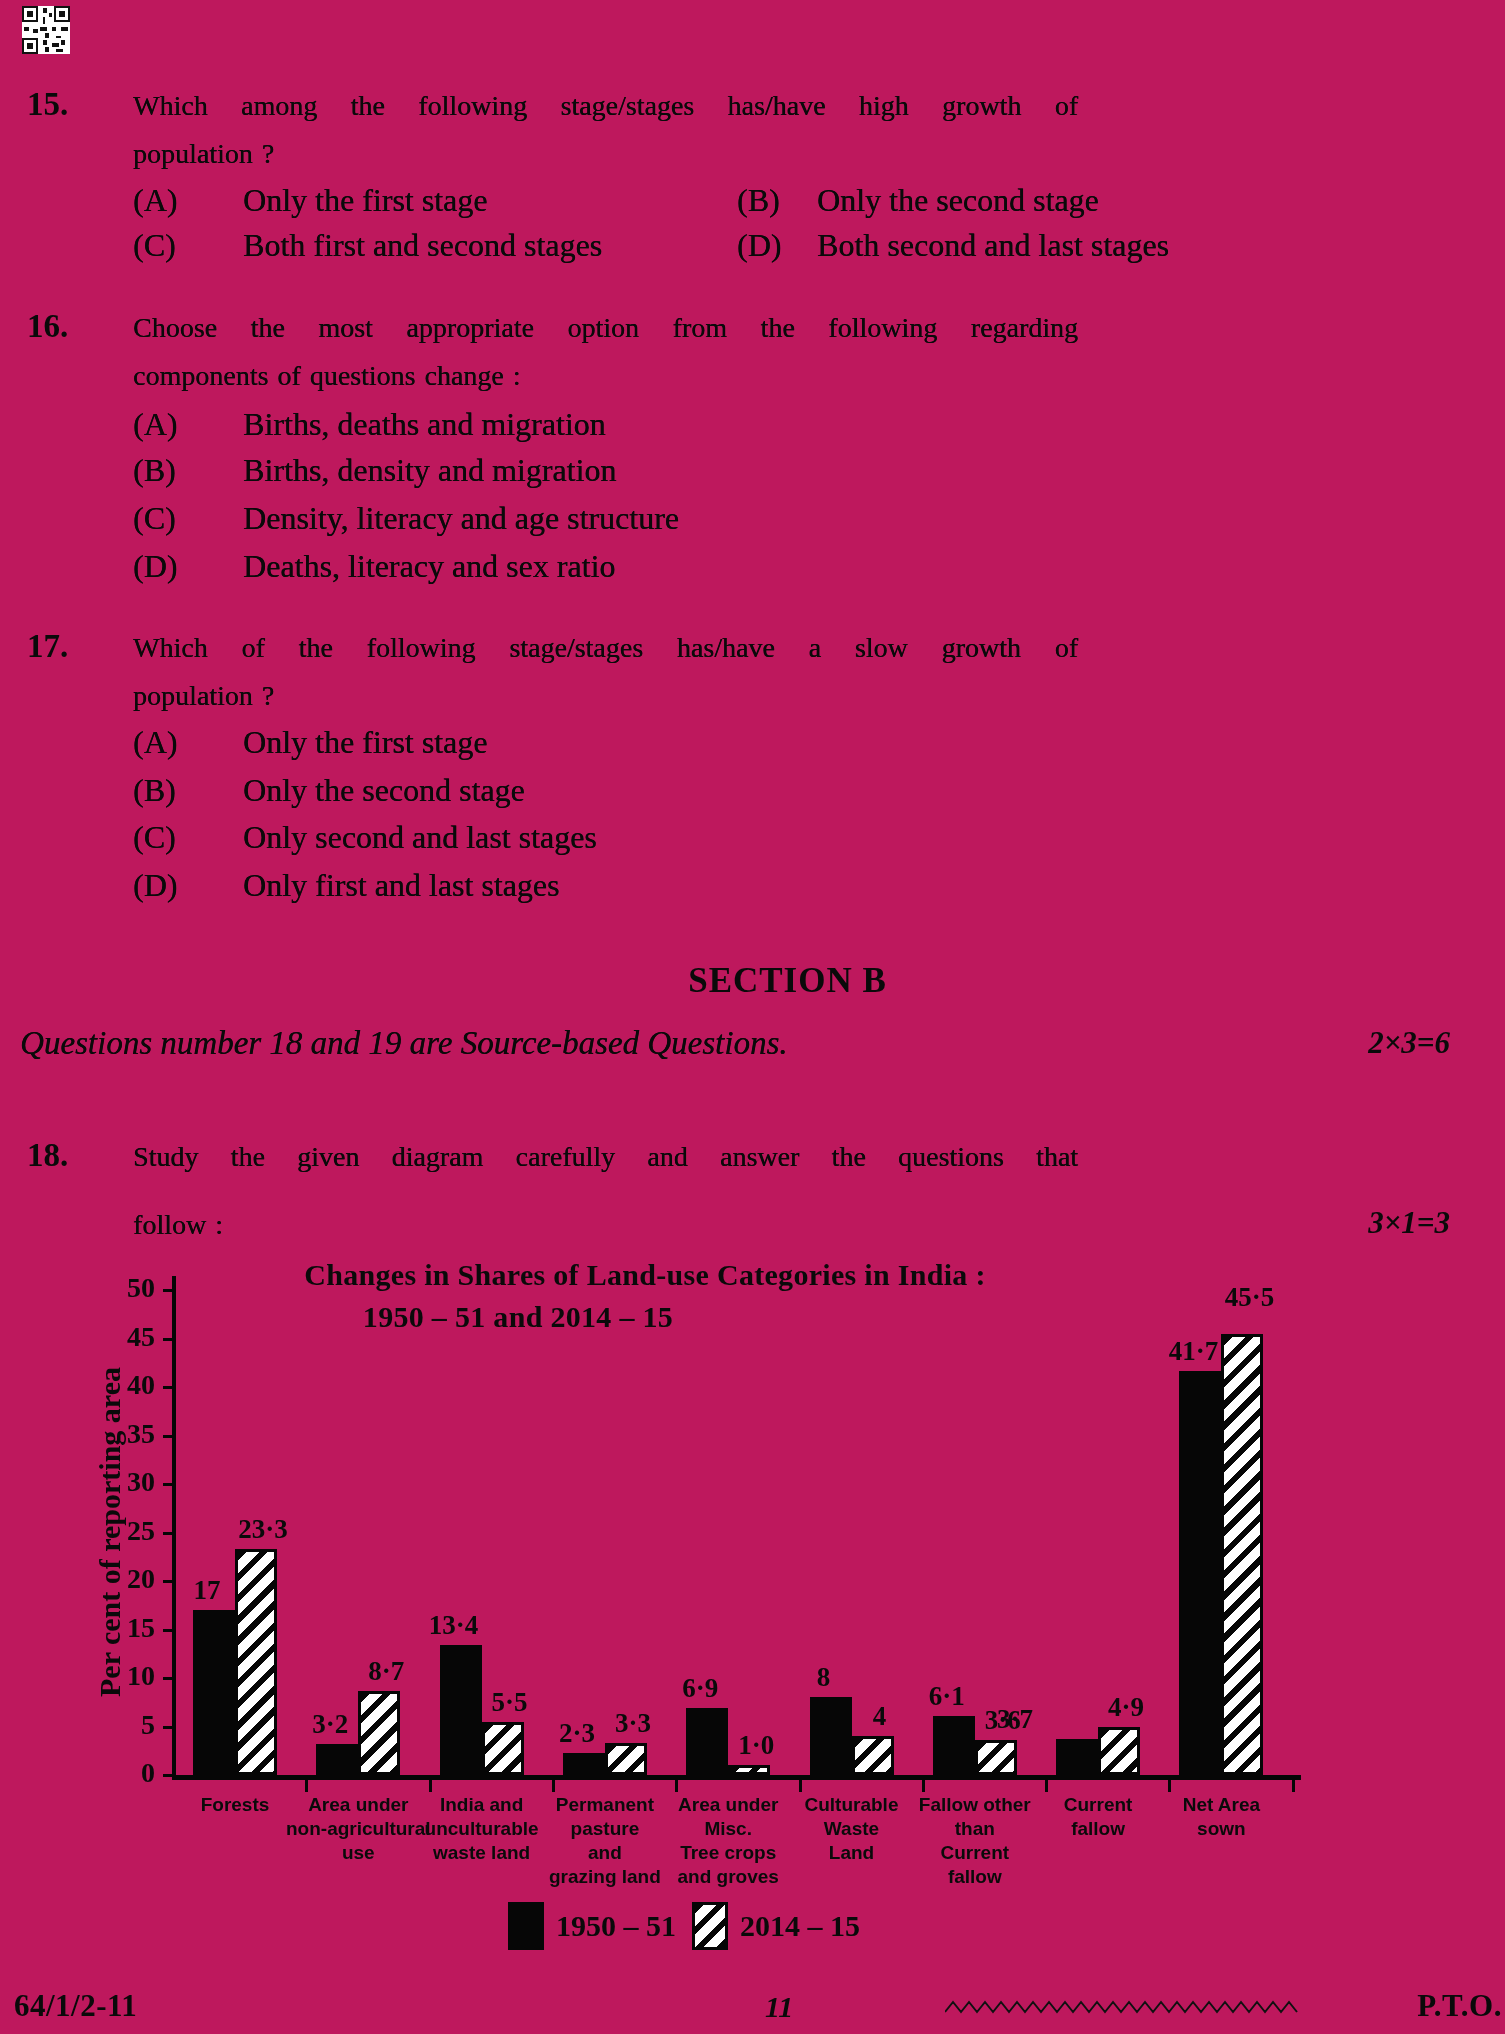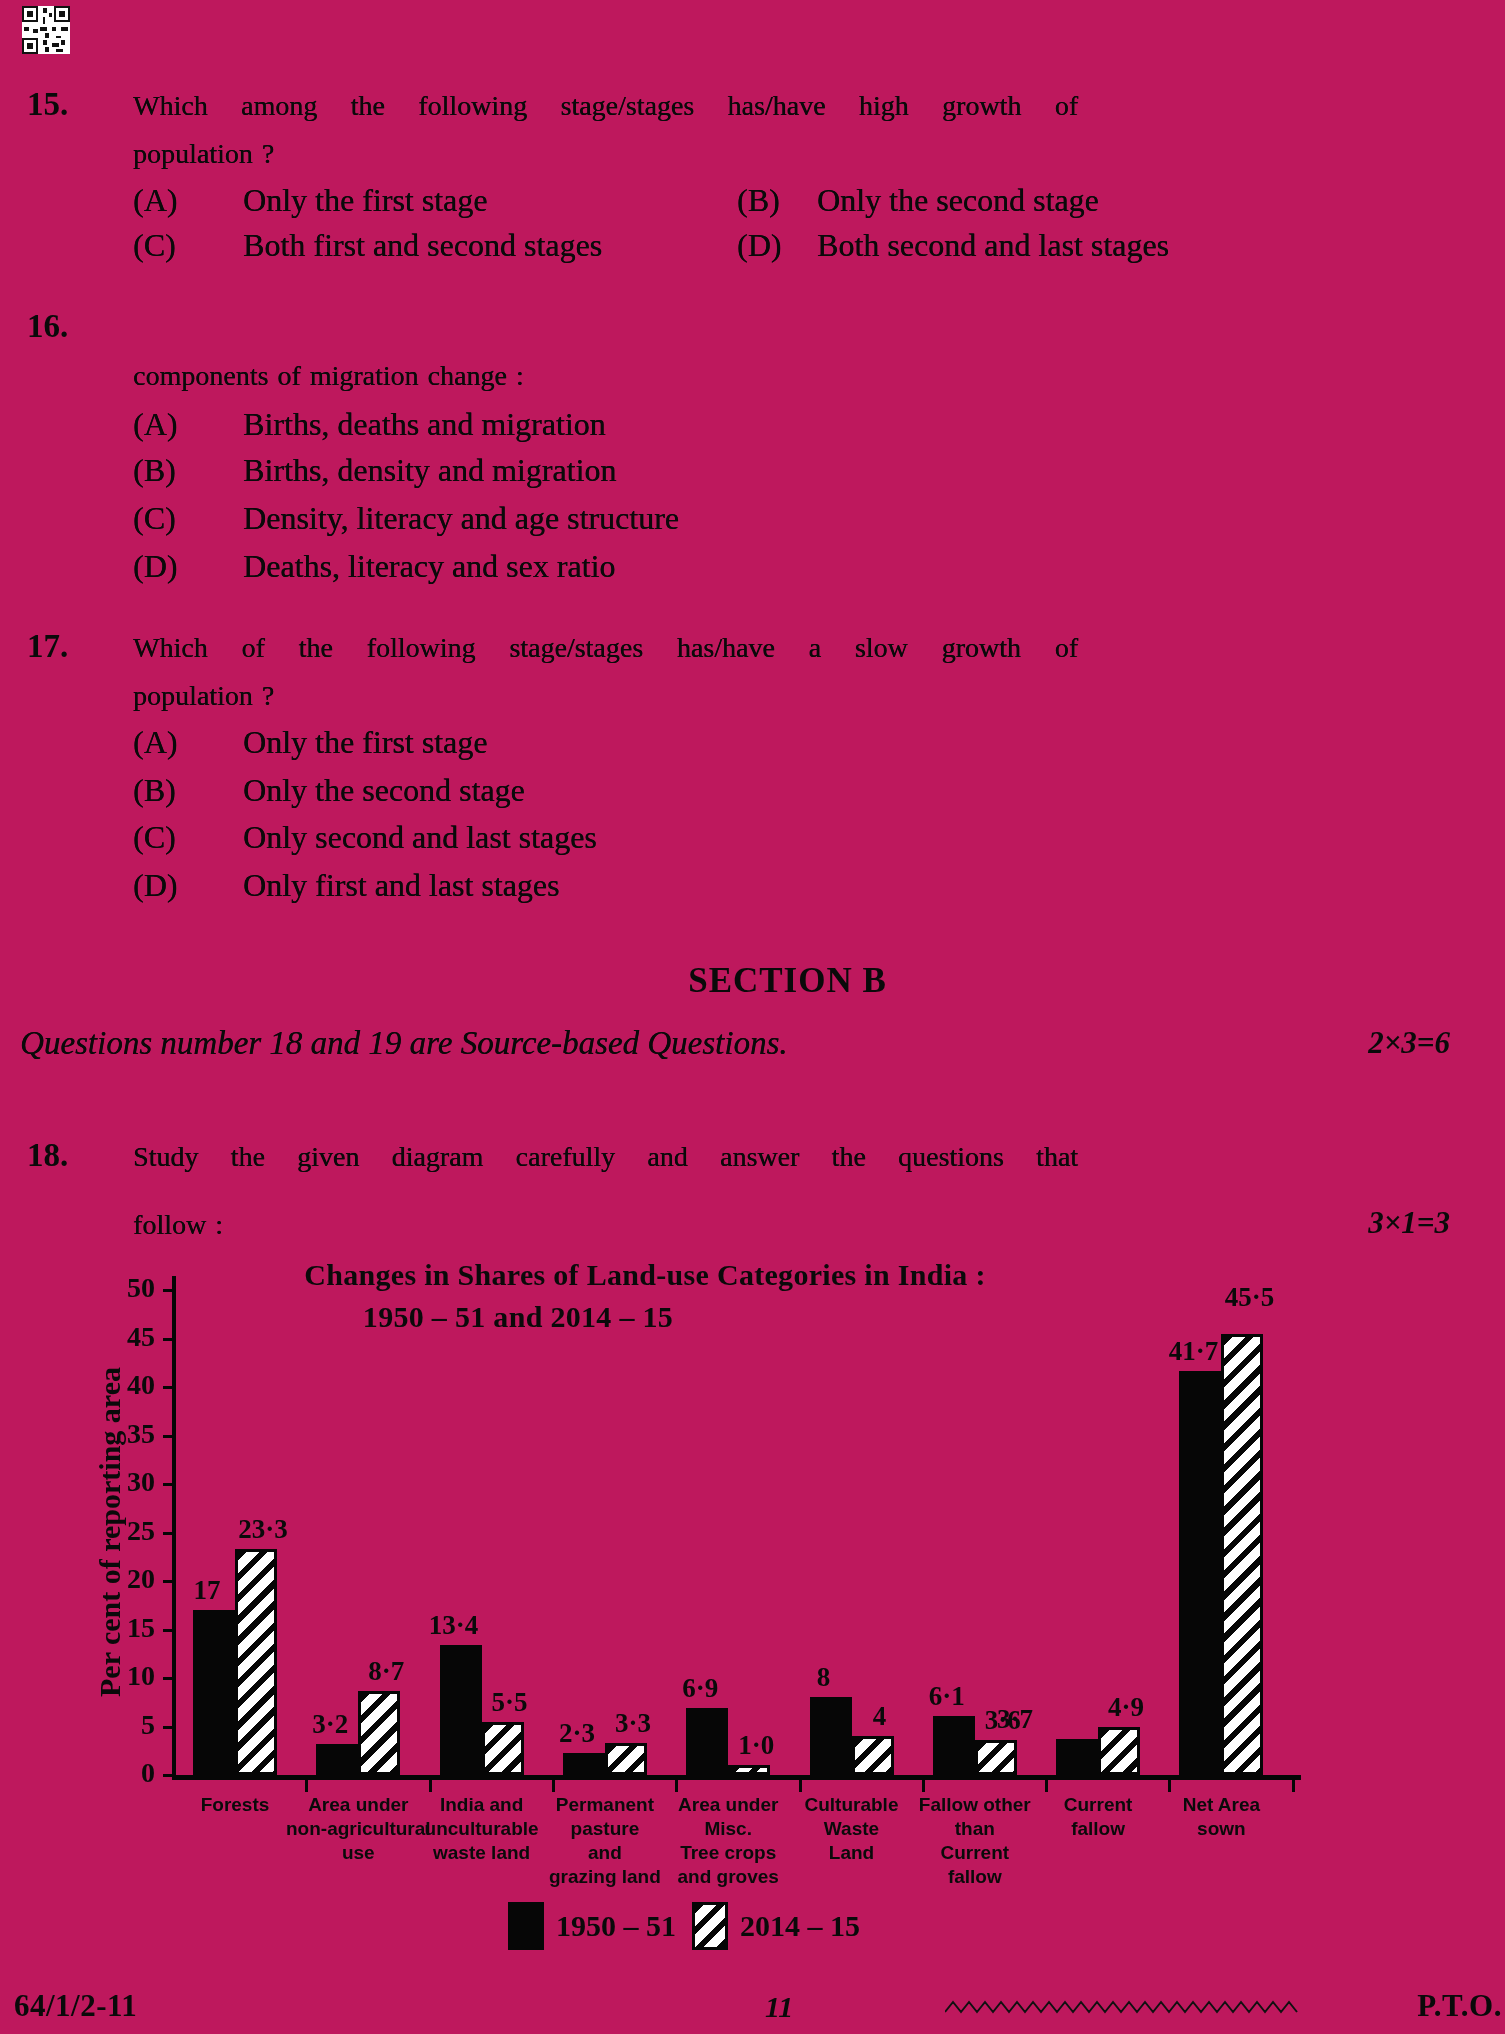--- a/index.html
+++ b/index.html
@@ -81,21 +81,22 @@
   <div class="abs optletter" style="left:133px;top:182px;">(A)</div>
   <div class="abs opttext" style="left:243px;top:182px;">Only the first stage</div>
   <div class="abs optletter" style="left:737px;top:182px;">(B)</div>
   <div class="abs opttext" style="left:817px;top:182px;">Only the second stage</div>
   <div class="abs optletter" style="left:133px;top:227px;">(C)</div>
   <div class="abs opttext" style="left:243px;top:227px;">Both first and second stages</div>
   <div class="abs optletter" style="left:737px;top:227px;">(D)</div>
   <div class="abs opttext" style="left:817px;top:227px;">Both second and last stages</div>
 
   <div class="abs qnum" style="left:27px;top:308px;">16.</div>
-  <div class="abs qline" style="left:133px;top:356px;">components of migration change :</div>
+  <div class="abs qline just" style="left:133px;top:308px;">Choose the most appropriate option from the following regarding</div>
+  <div class="abs qline" style="left:133px;top:356px;">components of questions change :</div>
 
   <div class="abs optletter" style="left:133px;top:406px;">(A)</div>
   <div class="abs opttext" style="left:243px;top:406px;">Births, deaths and migration</div>
   <div class="abs optletter" style="left:133px;top:452px;">(B)</div>
   <div class="abs opttext" style="left:243px;top:452px;">Births, density and migration</div>
   <div class="abs optletter" style="left:133px;top:500px;">(C)</div>
   <div class="abs opttext" style="left:243px;top:500px;">Density, literacy and age structure</div>
   <div class="abs optletter" style="left:133px;top:548px;">(D)</div>
   <div class="abs opttext" style="left:243px;top:548px;">Deaths, literacy and sex ratio</div>
 

